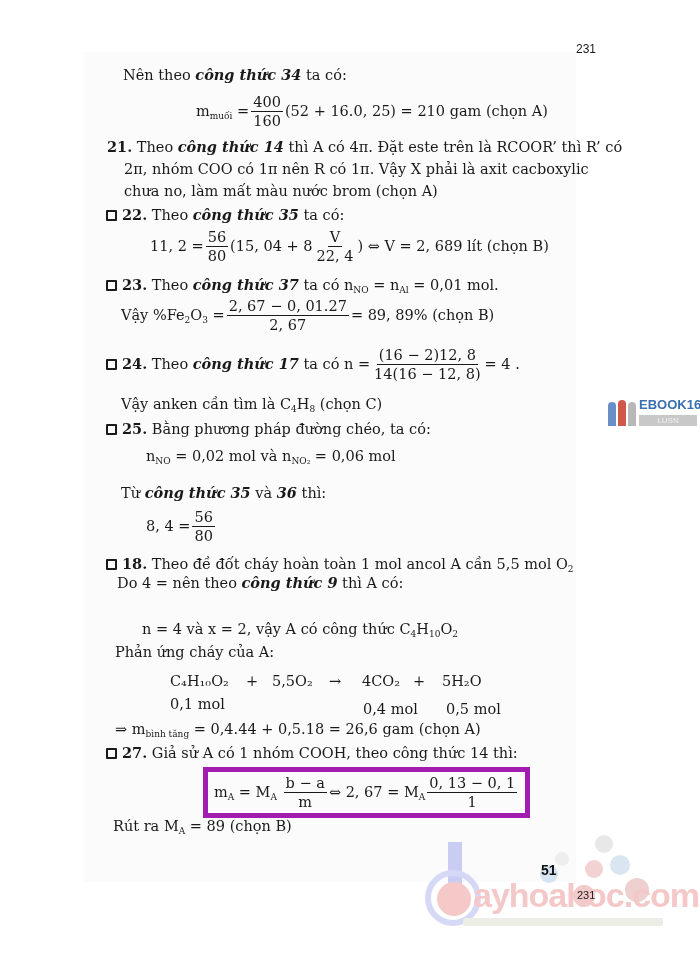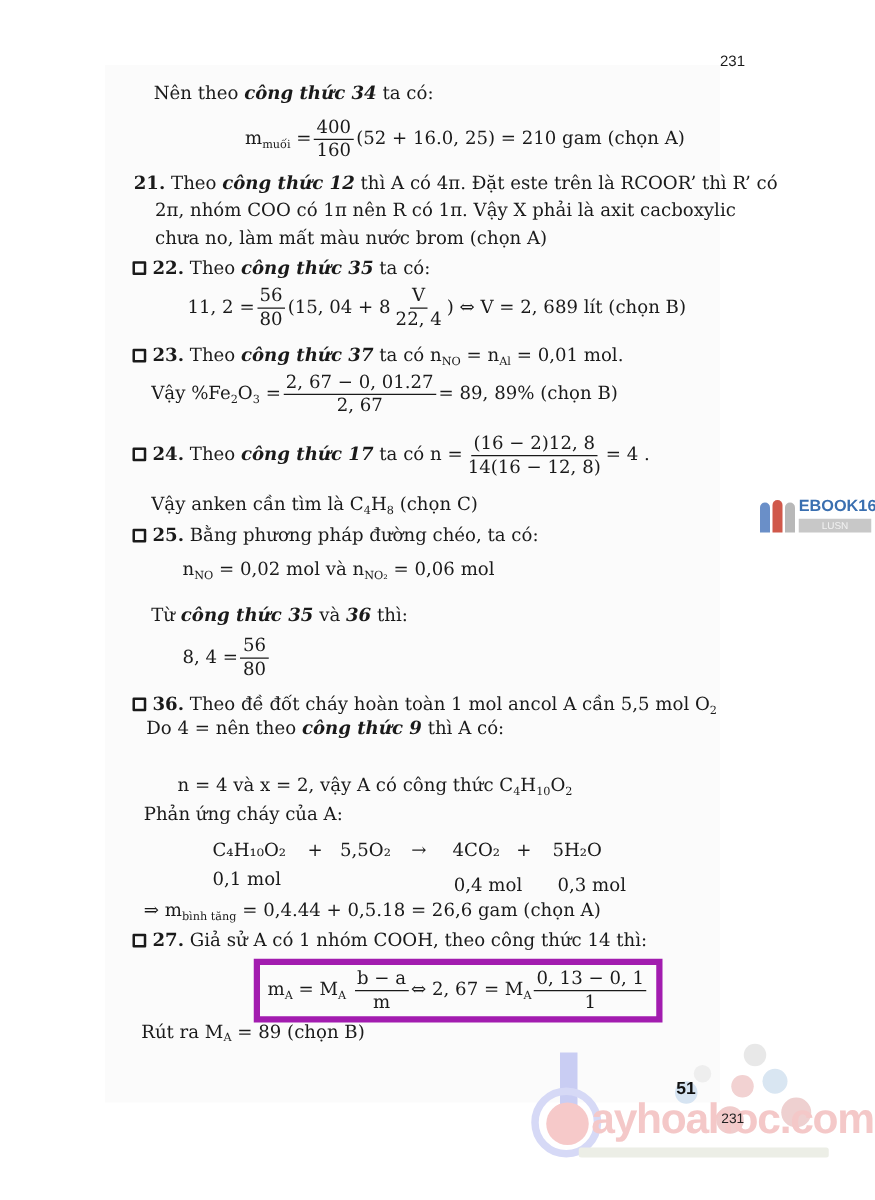--- a/index.html
+++ b/index.html
@@ -44,21 +44,21 @@
 </div>
 <div class="abs t" style="left:196px;top:93px;">
   <span>m</span><sub>muối</sub>
   <span>=</span><span class="frac">
       <span class="num">400</span>
       <span class="den">160</span>
     </span><span>(52 + 16.0, 25) = 210 gam (chọn A)</span>
 </div>
 
 <div class="abs t" style="left:107px;top:138px;">
-  <span class="b">21.</span><span> Theo </span><span class="bi">công thức 12</span><span> thì A có 4π. Đặt este trên là RCOOR’ thì R’ có</span>
+  <span class="b">21.</span><span> Theo </span><span class="bi">công thức 14</span><span> thì A có 4π. Đặt este trên là RCOOR’ thì R’ có</span>
 </div>
 <div class="abs t" style="left:124px;top:160px;">2π, nhóm COO có 1π  nên R có 1π. Vậy X phải là axit cacboxylic</div>
 <div class="abs t" style="left:124px;top:182px;">chưa no, làm mất màu nước brom (chọn A)</div>
 
 <div class="abs t" style="left:106px;top:206px;">
   <span class="box"></span><span class="b">22.</span><span> Theo </span><span class="bi">công thức 35</span><span> ta có:</span>
 </div>
 <div class="abs t" style="left:150px;top:228px;">
   <span>11, 2 =</span><span class="frac">
       <span class="num">56</span>
@@ -109,41 +109,41 @@
   <span>Từ </span><span class="bi">công thức 35</span><span> và </span><span class="bi">36</span><span> thì:</span>
 </div>
 <div class="abs t" style="left:146px;top:508px;">
   <span>8, 4 =</span><span class="frac">
       <span class="num">56</span>
       <span class="den">80</span>
     </span>
 </div>
 
 <div class="abs t" style="left:106px;top:555px;">
-  <span class="box"></span><span class="b">36.</span><span> Theo đề đốt cháy hoàn toàn 1 mol ancol A cần 5,5 mol O</span><sub>2</sub>
+  <span class="box"></span><span class="b">18.</span><span> Theo đề đốt cháy hoàn toàn 1 mol ancol A cần 5,5 mol O</span><sub>2</sub>
 </div>
 <div class="abs t" style="left:117px;top:574px;">
   <span>Do  4 =</span><span>  nên theo </span><span class="bi">công thức 9</span><span> thì A có:</span>
 </div>
 <div class="abs t" style="left:142px;top:620px;">
   <span>n = 4 và  x = 2, vậy A có công thức  C</span><sub>4</sub><span>H</span><sub>10</sub><span>O</span><sub>2</sub>
 </div>
 <div class="abs t" style="left:115px;top:643px;">Phản ứng cháy của A:</div>
 
 <div class="abs t" style="left:170px;top:672px;">C₄H₁₀O₂</div>
 <div class="abs t" style="left:246px;top:672px;">+</div>
 <div class="abs t" style="left:272px;top:672px;">5,5O₂</div>
 <div class="abs t" style="left:329px;top:672px;">→</div>
 <div class="abs t" style="left:362px;top:672px;">4CO₂</div>
 <div class="abs t" style="left:413px;top:672px;">+</div>
 <div class="abs t" style="left:442px;top:672px;">5H₂O</div>
 
 <div class="abs t" style="left:170px;top:695px;">0,1 mol</div>
 <div class="abs t" style="left:363px;top:700px;">0,4 mol</div>
-<div class="abs t" style="left:446px;top:700px;">0,3 mol</div>
+<div class="abs t" style="left:446px;top:700px;">0,5 mol</div>
 
 <div class="abs t" style="left:115px;top:720px;">
   <span>⇒ m</span><sub>bình tăng</sub><span>  =  0,4.44 + 0,5.18 = 26,6 gam (chọn A)</span>
 </div>
 
 <div class="abs t" style="left:106px;top:744px;">
   <span class="box"></span><span class="b">27.</span><span> Giả sử A có 1 nhóm COOH, theo công thức 14 thì:</span>
 </div>
 <div class="abs t framed" style="left:203px;top:767px;">
   <span>m</span><sub>A</sub><span> =  M</span><sub>A</sub>

